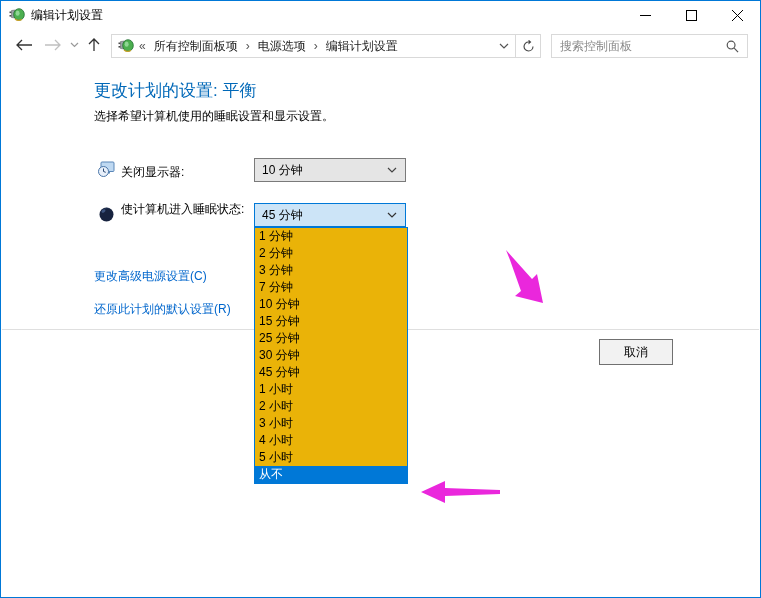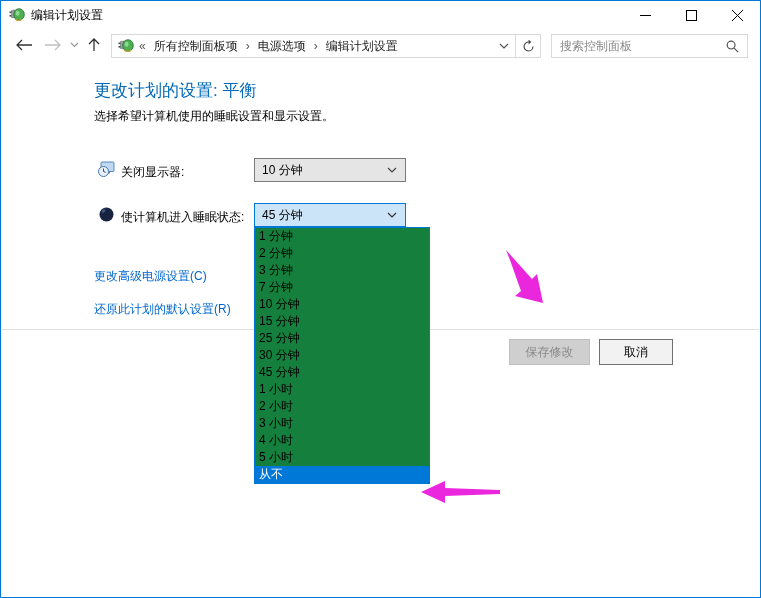--- a/index.html
+++ b/index.html
@@ -48,31 +48,31 @@
   .searchbox input::placeholder { color:#8a8a8a; opacity:1; }
   .searchbox .mag { margin-right:8px; flex:0 0 auto; }
   
   .heading { position:absolute; left:93px; top:78px; font-size:17px; color:#0068B8; }
   .subtitle { position:absolute; left:93px; top:107px; font-size:12px; }
   .setting-icon { position:absolute; width:17px; height:17px; }
   .icon-display { left:97px; top:160px; }
   .icon-sleep { left:97px; top:205px; }
   .setting-label { position:absolute; left:120px; font-size:12px; }
   .label-display { top:163px; }
-  .label-sleep { top:208px; }
+  .label-sleep { top:200px; }
   .combo {
     position:absolute; left:253px; width:152px; height:24px;
     display:flex; align-items:center; padding:0 8px 0 7px; cursor:default;
   }
   .combo .val { flex:1; }
   .combo-display { top:157px; background:#E5E5E5; border:1px solid #7A7A7A; }
   .combo-sleep { top:202px; background:#CCE4F7; border:1px solid #0078D7; }
   .droplist {
-    position:absolute; left:253px; top:226px; width:176px;
-    background:#15803d; border:1px solid #0078D7; z-index:20;
+    position:absolute; left:253px; top:226px; width:154px;
+    background:#eab308; border:1px solid #0078D7; z-index:20;
   }
   .opt { height:17px; line-height:17px; padding-left:4px; font-size:12px; cursor:default; }
   .opt.selected { background:#0078D7; color:#fff; }
   .link { position:absolute; left:93px; color:#0066CC; font-size:12px; cursor:pointer; }
   .link1 { top:267px; } .link2 { top:300px; }
   .divider { position:absolute; left:1px; right:1px; top:328px; height:1px; background:#DFDFDF; }
   .btn {
     position:absolute; top:338px; height:26px; font-family:inherit; font-size:12px;
     display:flex; align-items:center; justify-content:center;
   }
@@ -225,21 +225,20 @@
     <div class="opt">4 小时</div>
     <div class="opt">5 小时</div>
     <div class="opt selected">从不</div>
   </div>
 
   <a class="link link2">还原此计划的默认设置(R)</a>
   <a class="link link1">更改高级电源设置(C)</a>
 
   <div class="divider"></div>
 
-  <button class="btn btn-save" disabled="">保存修改</button>
   <button class="btn btn-cancel">取消</button>
 
   <svg class="arrow-svg arrow1" width="46" height="60" viewBox="0 0 46 60">
     <polygon points="3,2 29,31 34,26 40,55 12,48 18,43 7,12" fill="#EA27DC"></polygon>
   </svg>
   <svg class="arrow-svg arrow2" width="84" height="28" viewBox="0 0 84 28">
     <polygon points="3,14 27,3 27,10 82,12 82,16 27,18 27,25" fill="#EA27DC"></polygon>
   </svg>
 
 </div>

